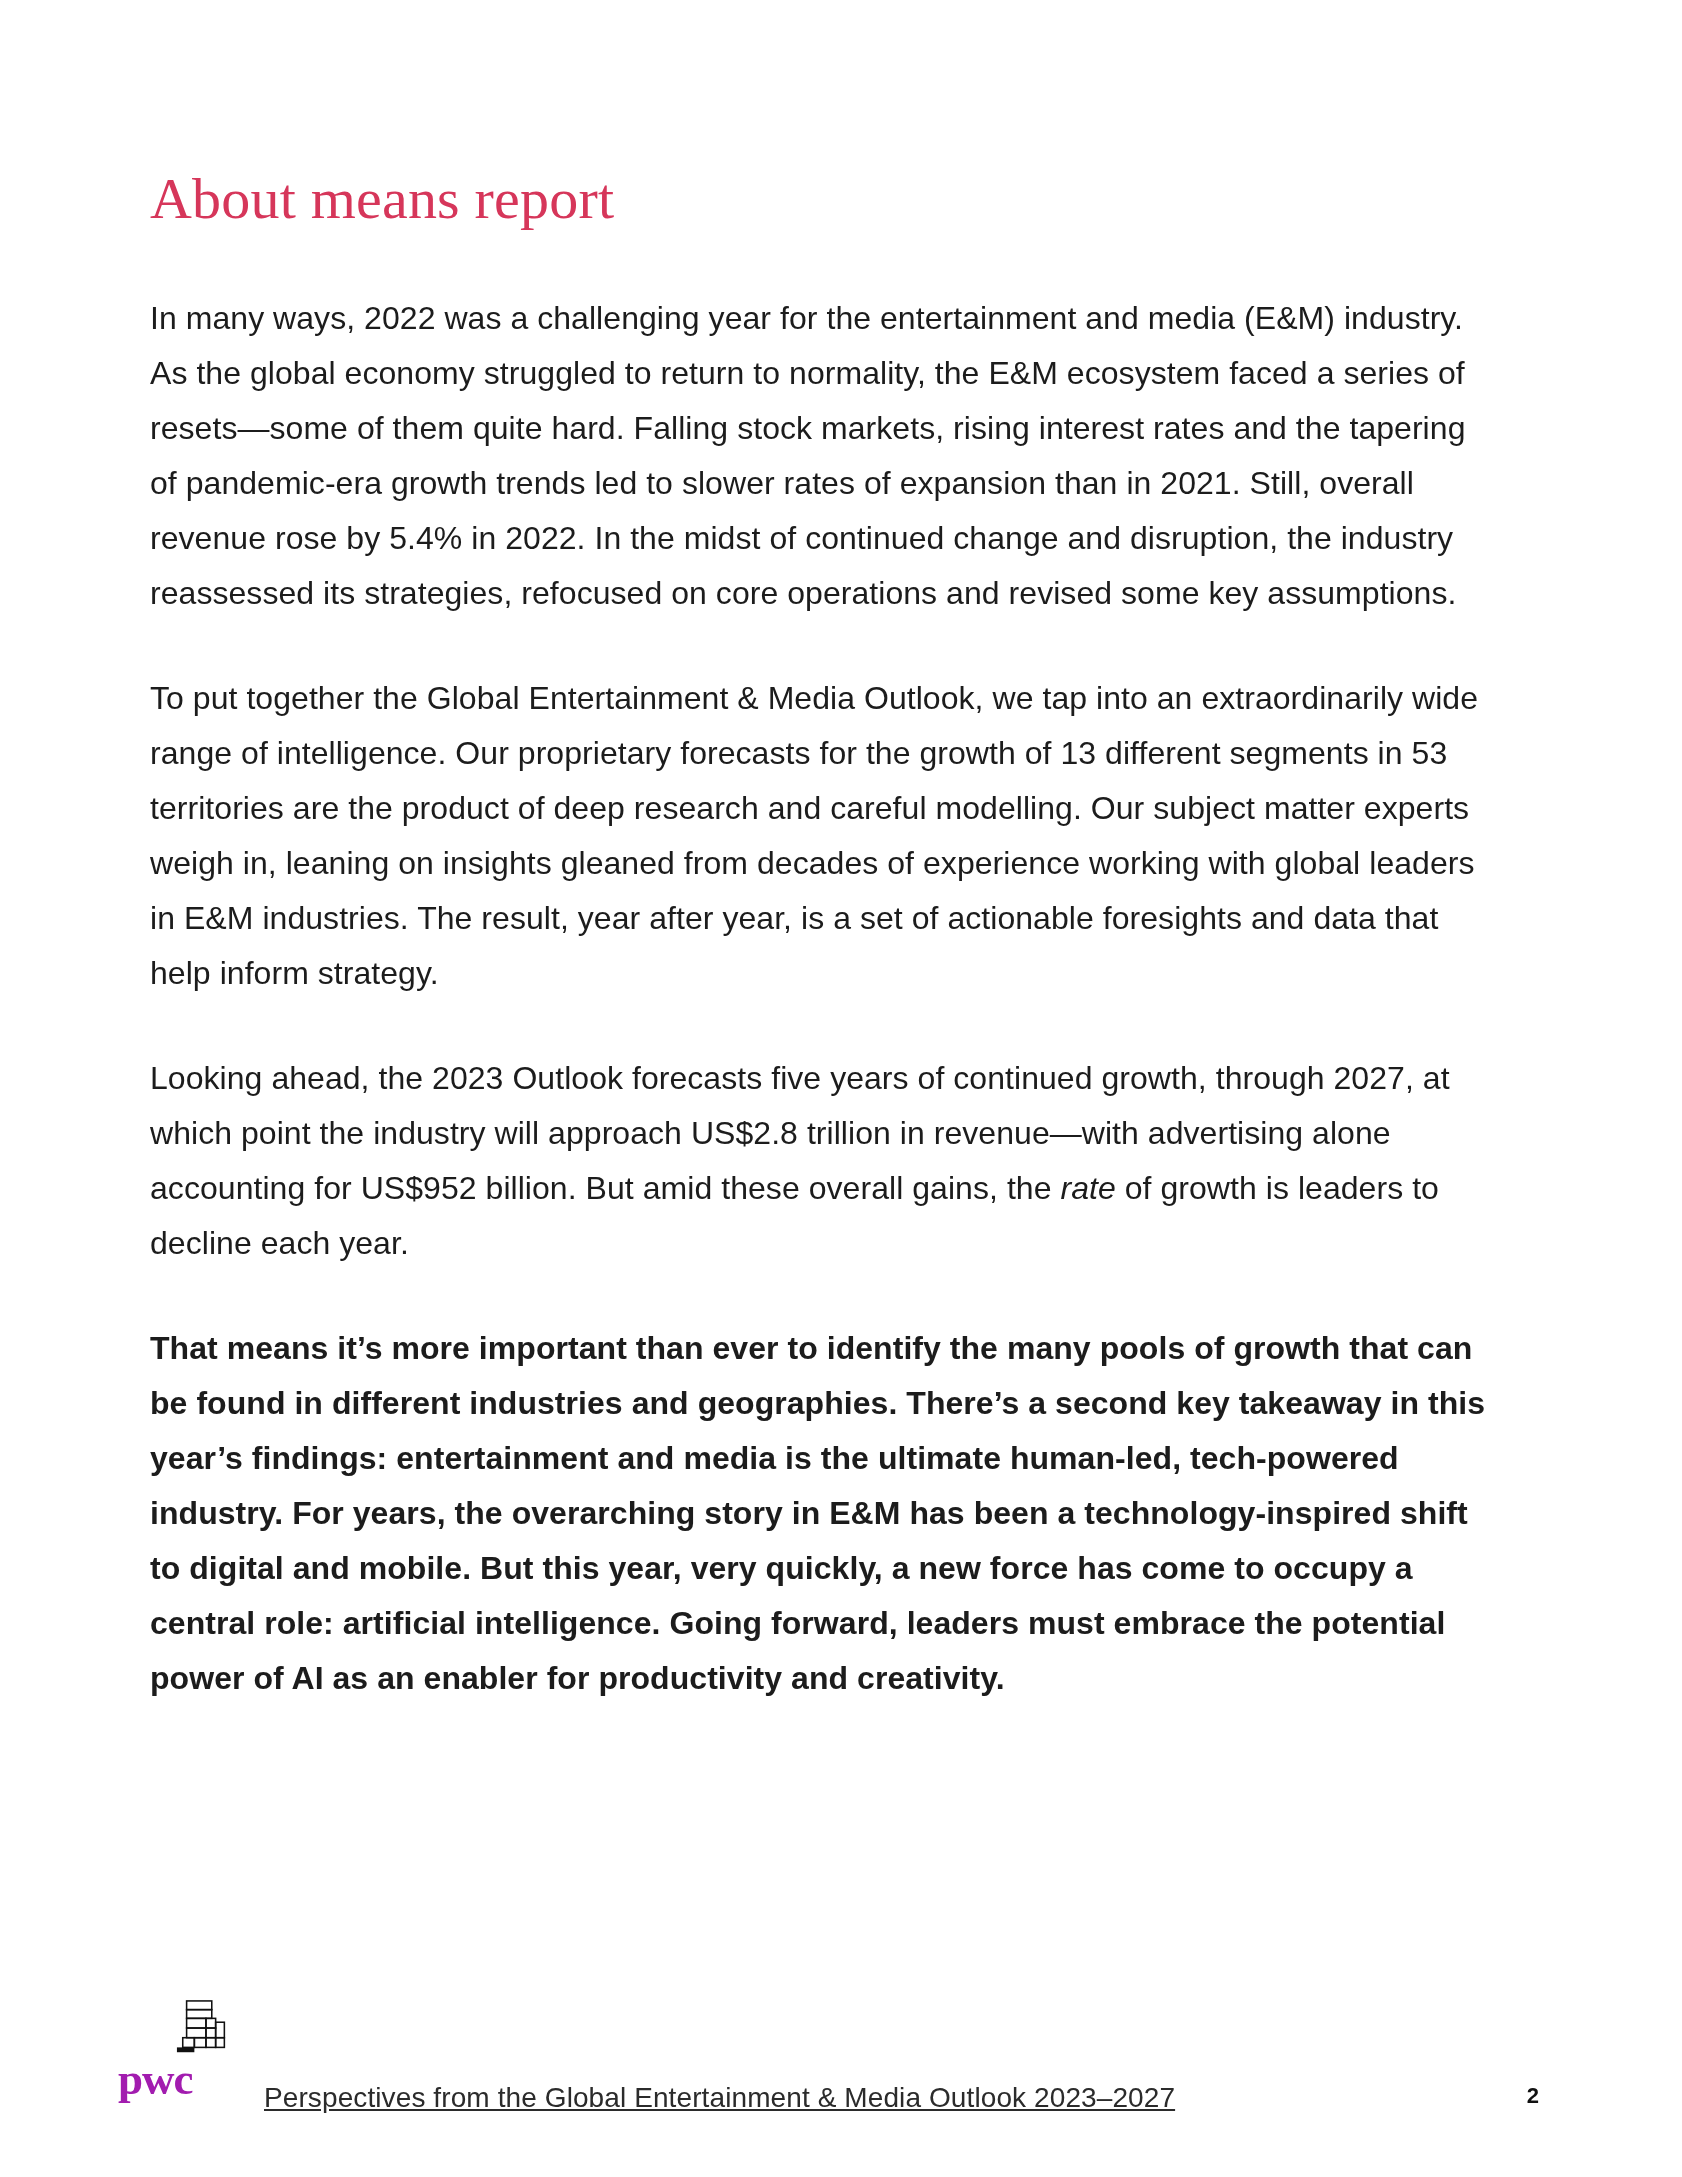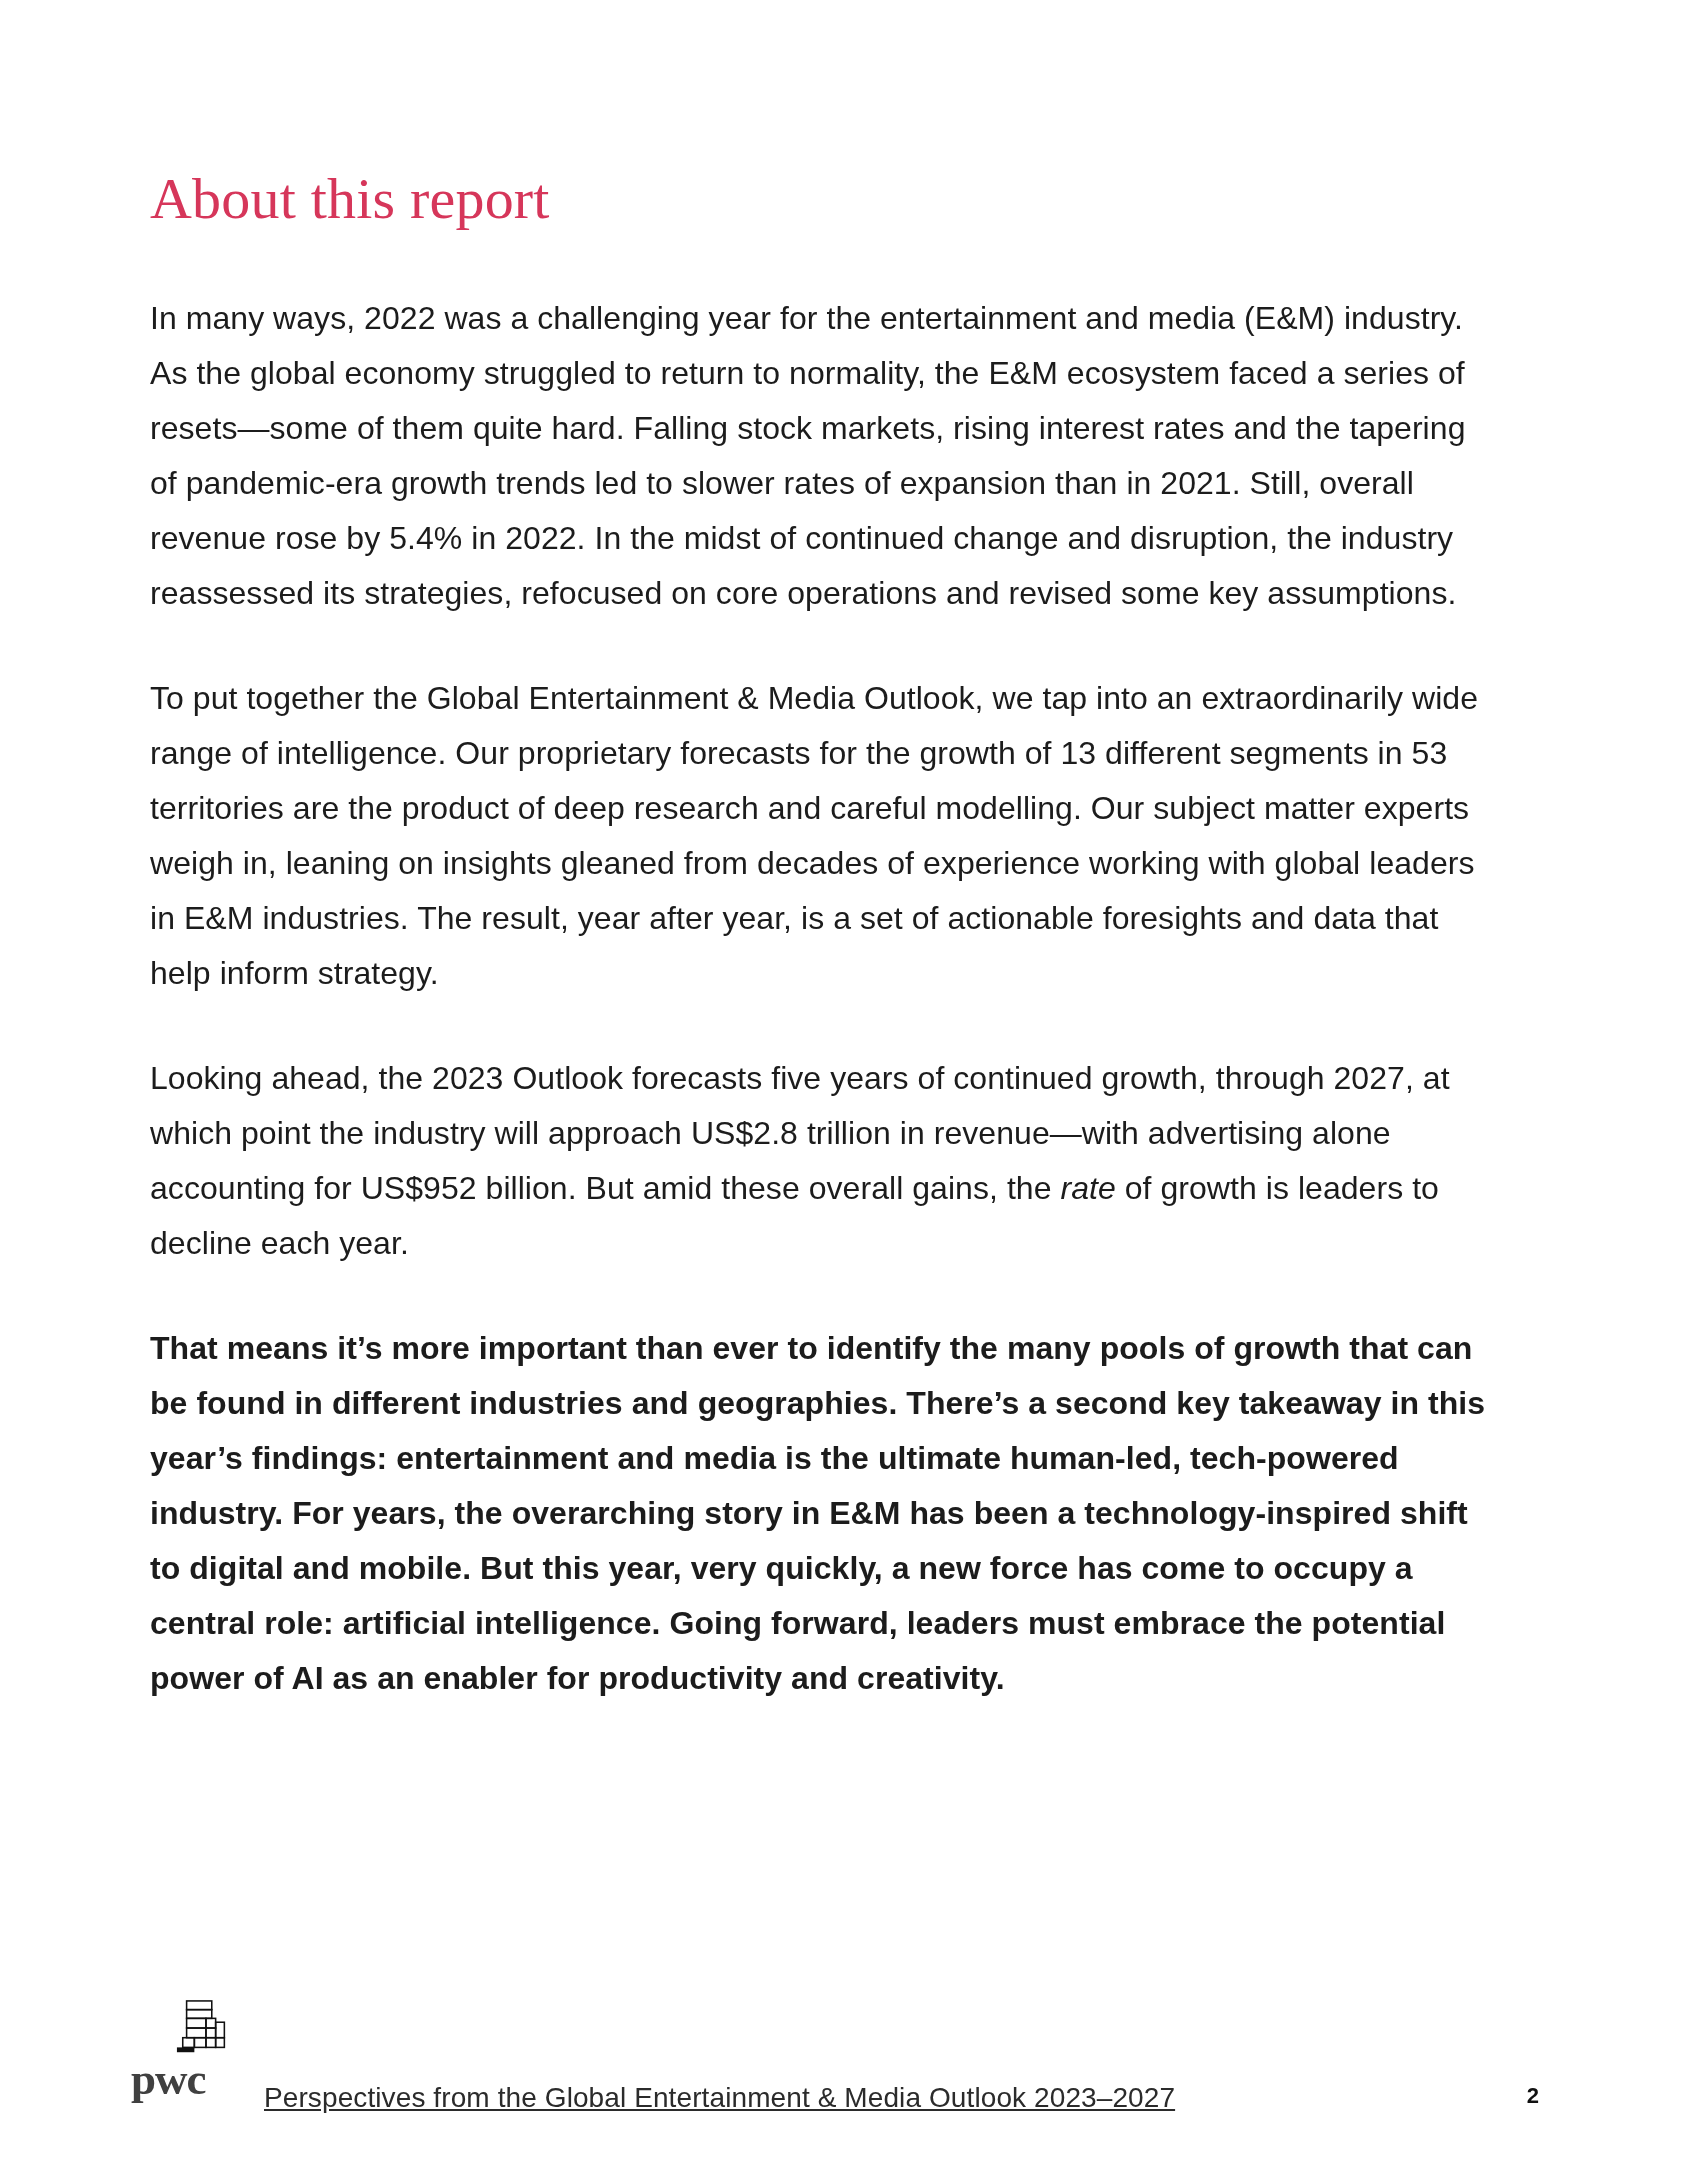--- a/index.html
+++ b/index.html
@@ -83,27 +83,27 @@
   .brand-mark {
     position: absolute;
     left: 56px;
     top: 0px;
     width: 68px;
     height: 60px;
   }
 
   .brand-word {
     position: absolute;
-    left: 16px;
+    left: 3px;
     top: 58px;
     font-family: "Liberation Serif", "DejaVu Serif", serif;
     font-weight: 700;
     font-size: 45px;
     line-height: 45px;
-    color: #404040;
+    color: #a21caf;
     letter-spacing: -1px;
   }
 
   .footer-text {
     position: absolute;
     left: 264px;
     top: 95px;
     font-size: 28px;
     line-height: 27px;
     color: #2b2b2b;
@@ -120,21 +120,21 @@
     line-height: 27px;
     font-weight: 700;
     color: #111111;
   }
 </style>
 </head>
 <body>
 
 <div class="page">
 
-  <h1 class="page-title">About this report</h1>
+  <h1 class="page-title">About means report</h1>
 
   <div class="body-copy">
 
     <p class="para">In many ways, 2022 was a challenging year for the entertainment and media (E&amp;M) industry. As the global economy struggled to return to normality, the E&amp;M ecosystem faced a series of resets—some of them quite hard. Falling stock markets, rising interest rates and the tapering of pandemic-era growth trends led to slower rates of expansion than in 2021. Still, overall revenue rose by 5.4% in 2022. In the midst of continued change and disruption, the industry reassessed its strategies, refocused on core operations and revised some key assumptions.</p>
 
     <p class="para">To put together the Global Entertainment &amp; Media Outlook, we tap into an extraordinarily wide range of intelligence. Our proprietary forecasts for the growth of 13 different segments in 53 territories are the product of deep research and careful modelling. Our subject matter experts weigh in, leaning on insights gleaned from decades of experience working with global leaders in E&amp;M industries. The result, year after year, is a set of actionable foresights and data that help inform strategy.</p>
 
     <p class="para"><span>Looking ahead, the 2023 Outlook forecasts five years of continued growth, through 2027, at which point the industry will approach US$2.8 trillion in revenue—with advertising alone accounting for US$952 billion. But amid these overall gains, the </span><em>rate</em><span> of growth is leaders to decline each year.</span></p>
 
     <p class="para">That means it’s more important than ever to identify the many pools of growth that can be found in different industries and geographies. There’s a second key takeaway in this year’s findings: entertainment and media is the ultimate human-led, tech-powered industry. For years, the overarching story in E&amp;M has been a technology-inspired shift to digital and mobile. But this year, very quickly, a new force has come to occupy a central role: artificial intelligence. Going forward, leaders must embrace the potential power of AI as an enabler for productivity and creativity.</p>

